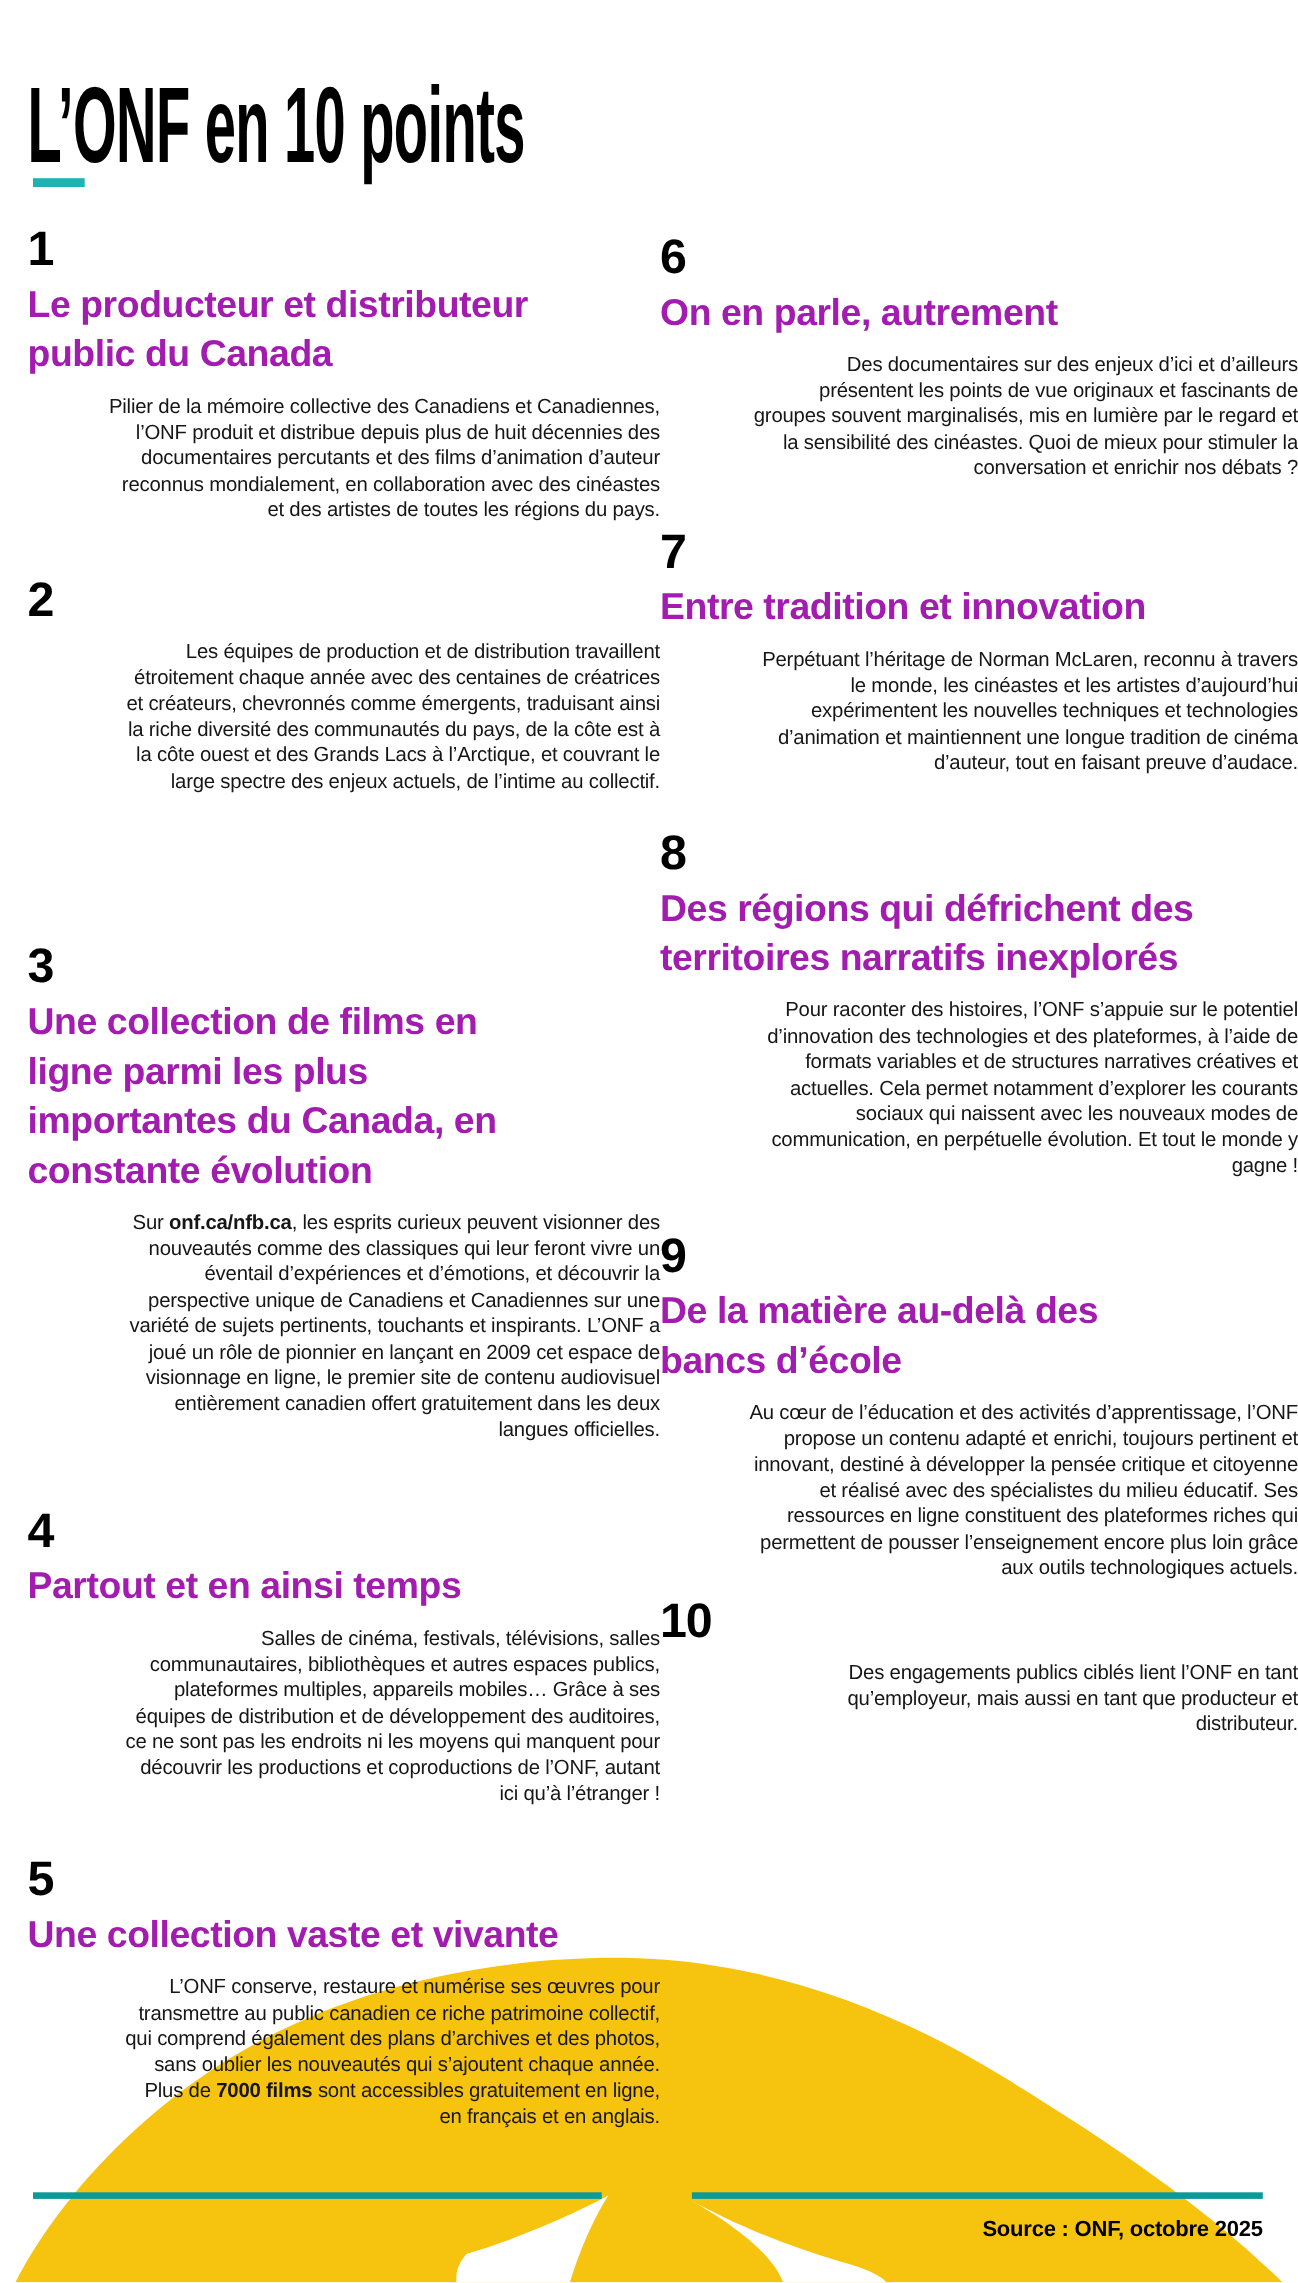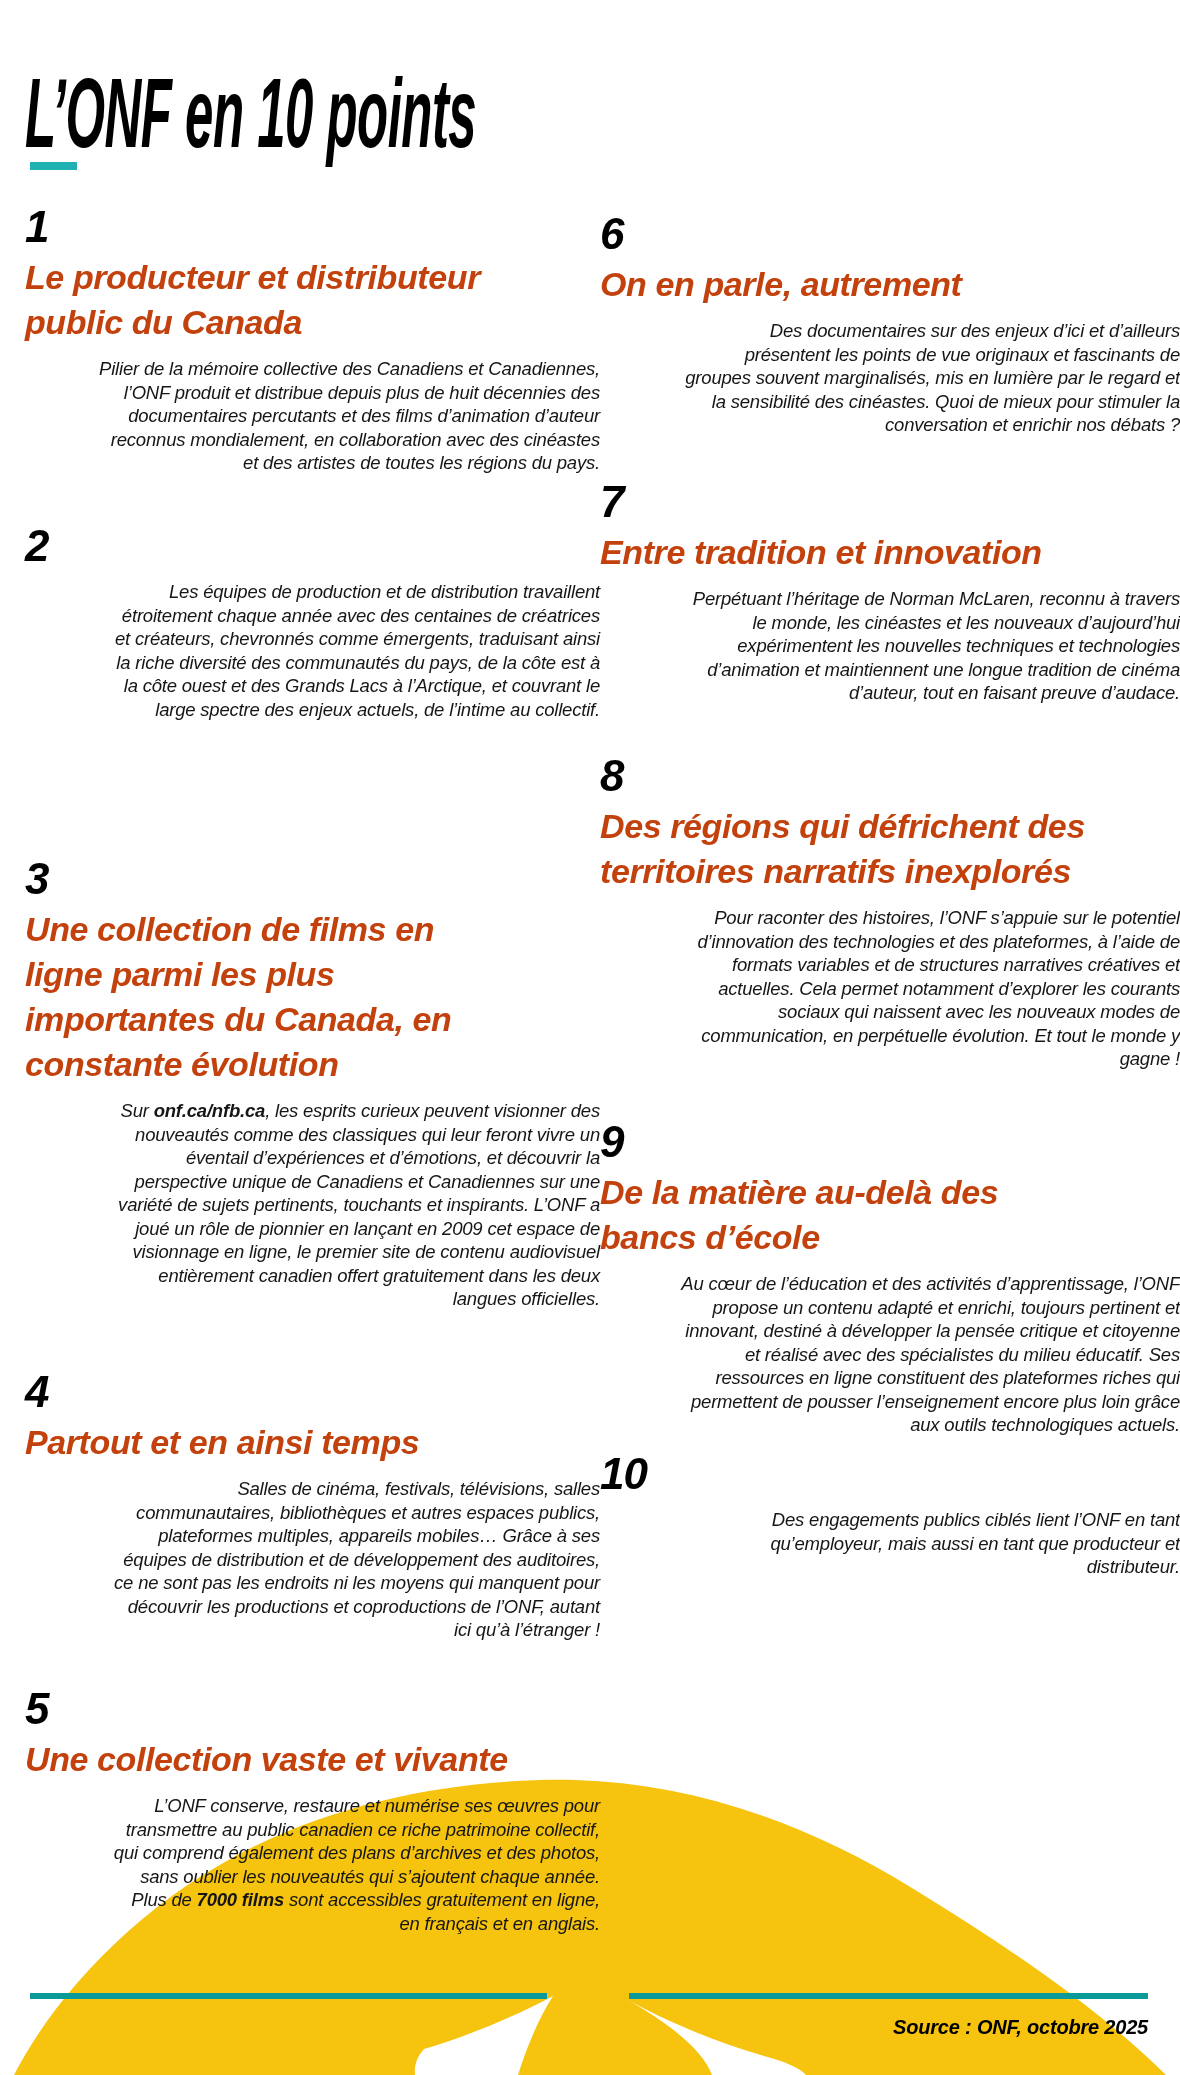--- a/index.html
+++ b/index.html
@@ -2,21 +2,20 @@
 <html lang="fr"><head>
 <meta charset="utf-8">
 <style>
   * { margin:0; padding:0; box-sizing:border-box; }
   html,body { background:#ffffff; }
   .page {
     position:relative; width:1180px; height:2075px;
     background:#ffffff; overflow:hidden;
     font-family:"Liberation Sans", sans-serif;
     color:#111111;
-    font-style:italic;
   }
   .art { position:absolute; left:0; top:0; width:1180px; height:2075px; z-index:0; }
   .page-title {
     position:absolute; left:25px; top:64px; z-index:3;
     font-size:98px; font-weight:700; line-height:1; color:#000000;
     white-space:nowrap; letter-spacing:-1px;
     transform:scaleX(0.52); transform-origin:left top;
   }
   .title-underline {
     position:absolute; left:30px; top:162px; width:47px; height:8px;
@@ -25,21 +24,21 @@
   .section { position:absolute; z-index:3; }
   .section.left  { left:25px;  width:575px; }
   .section.right { left:600px; width:580px; }
   .sec-num {
     font-size:44px; line-height:44px; font-weight:700; color:#000000;
     letter-spacing:-1px;
   }
   .sec-heading {
     margin-top:6px;
     font-size:34px; line-height:45px; font-weight:700;
-    color:#c2410c; letter-spacing:-0.4px;
+    color:#a21caf; letter-spacing:-0.4px;
     white-space:pre-line;
   }
   .sec-body {
     margin-top:12px;
     font-size:18.5px; line-height:23.5px; font-weight:400;
     color:#161616; letter-spacing:-0.2px;
     white-space:pre-line;
     text-align:right;
   }
   .sec-body b { font-weight:700;margin-top:24px; }
@@ -154,21 +153,21 @@
 présentent les points de vue originaux et fascinants de
 groupes souvent marginalisés, mis en lumière par le regard et
 la sensibilité des cinéastes. Quoi de mieux pour stimuler la
 conversation et enrichir nos débats ?</span><b></b><span></span></p>
   </section>
 
   <section class="section right" id="s7">
     <div class="sec-num">7</div>
     <h2 class="sec-heading">Entre tradition et innovation</h2>
     <p class="sec-body"><span>Perpétuant l’héritage de Norman McLaren, reconnu à travers
-le monde, les cinéastes et les nouveaux d’aujourd’hui
+le monde, les cinéastes et les artistes d’aujourd’hui
 expérimentent les nouvelles techniques et technologies
 d’animation et maintiennent une longue tradition de cinéma
 d’auteur, tout en faisant preuve d’audace.</span><b></b><span></span></p>
   </section>
 
   <section class="section right" id="s8">
     <div class="sec-num">8</div>
     <h2 class="sec-heading">Des régions qui défrichent des
 territoires narratifs inexplorés</h2>
     <p class="sec-body"><span>Pour raconter des histoires, l’ONF s’appuie sur le potentiel

